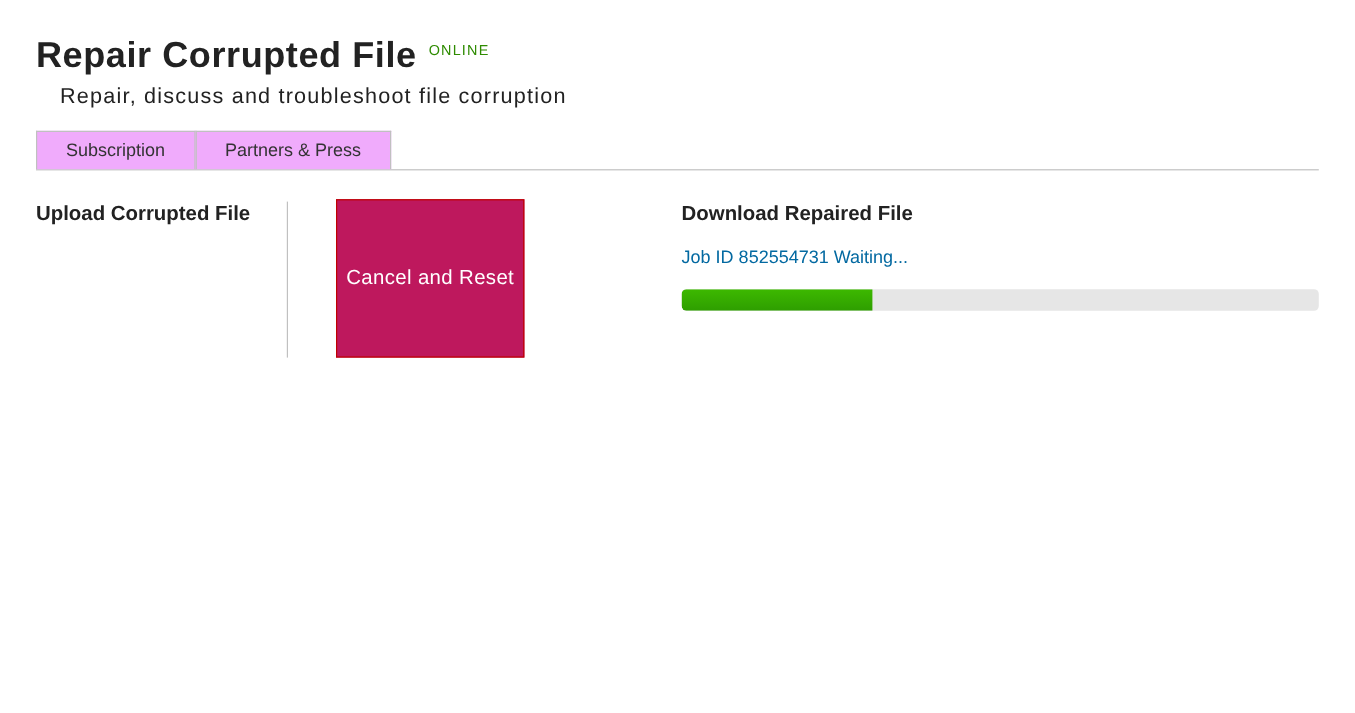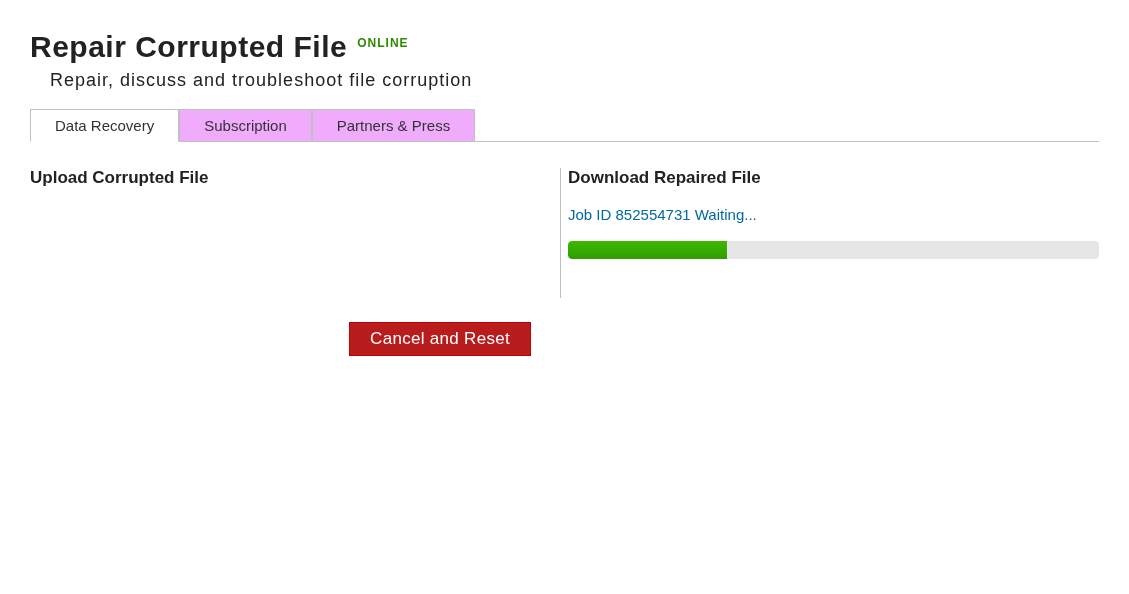--- a/index.html
+++ b/index.html
@@ -24,21 +24,21 @@
     .page-title {
       font-size: 30px;
       font-weight: bold;
       letter-spacing: 0.5px;
       color: #222;
     }
     .online-badge {
       font-size: 12px;
       color: #2e8b00;
       letter-spacing: 1px;
-      font-weight: bold;
+      font-weight: normal;
       position: relative;
       top: -10px;
     }
     .subtitle {
       font-size: 18px;
       letter-spacing: 1px;
       color: #222;
       margin-top: 6px;
       margin-left: 20px;
     }
@@ -107,48 +107,48 @@
     }
     .button-row {
       margin-top: 24px;
       display: flex;
       justify-content: flex-end;
       padding-right: 30px;
     }
     .left-block {
       flex: 1;
       display: flex;
-      flex-direction: column;
+      flex-direction: row;
+      gap: 40px;
     }
     .cancel-btn {
-      background: #b91c1c;
+      background: #be185d;
       color: #ffffff;
       border: 1px solid #c00000;
       font-size: 17px;
-      padding: 6px 20px;
+      padding: 6px 8px;
       cursor: pointer;
       letter-spacing: 0.3px;
     }
     .columns-wrap {
       display: flex;
     }
   </style>
 </head>
 <body>
 
 <div class="header">
   <div class="title-row">
     <h1 class="page-title">Repair Corrupted File</h1>
     <span class="online-badge">ONLINE</span>
   </div>
   <div class="subtitle">Repair, discuss and troubleshoot file corruption</div>
 </div>
 
 <div class="tabs">
-  <div class="tab active">Data Recovery</div>
   <div class="tab">Subscription</div>
   <div class="tab">Partners &amp; Press</div>
 </div>
 
 <div class="columns-wrap">
   <div class="left-block">
     <div class="content" style="border:none;">
       <div class="left-panel">
         <div class="panel-heading">Upload Corrupted File</div>
       </div>

